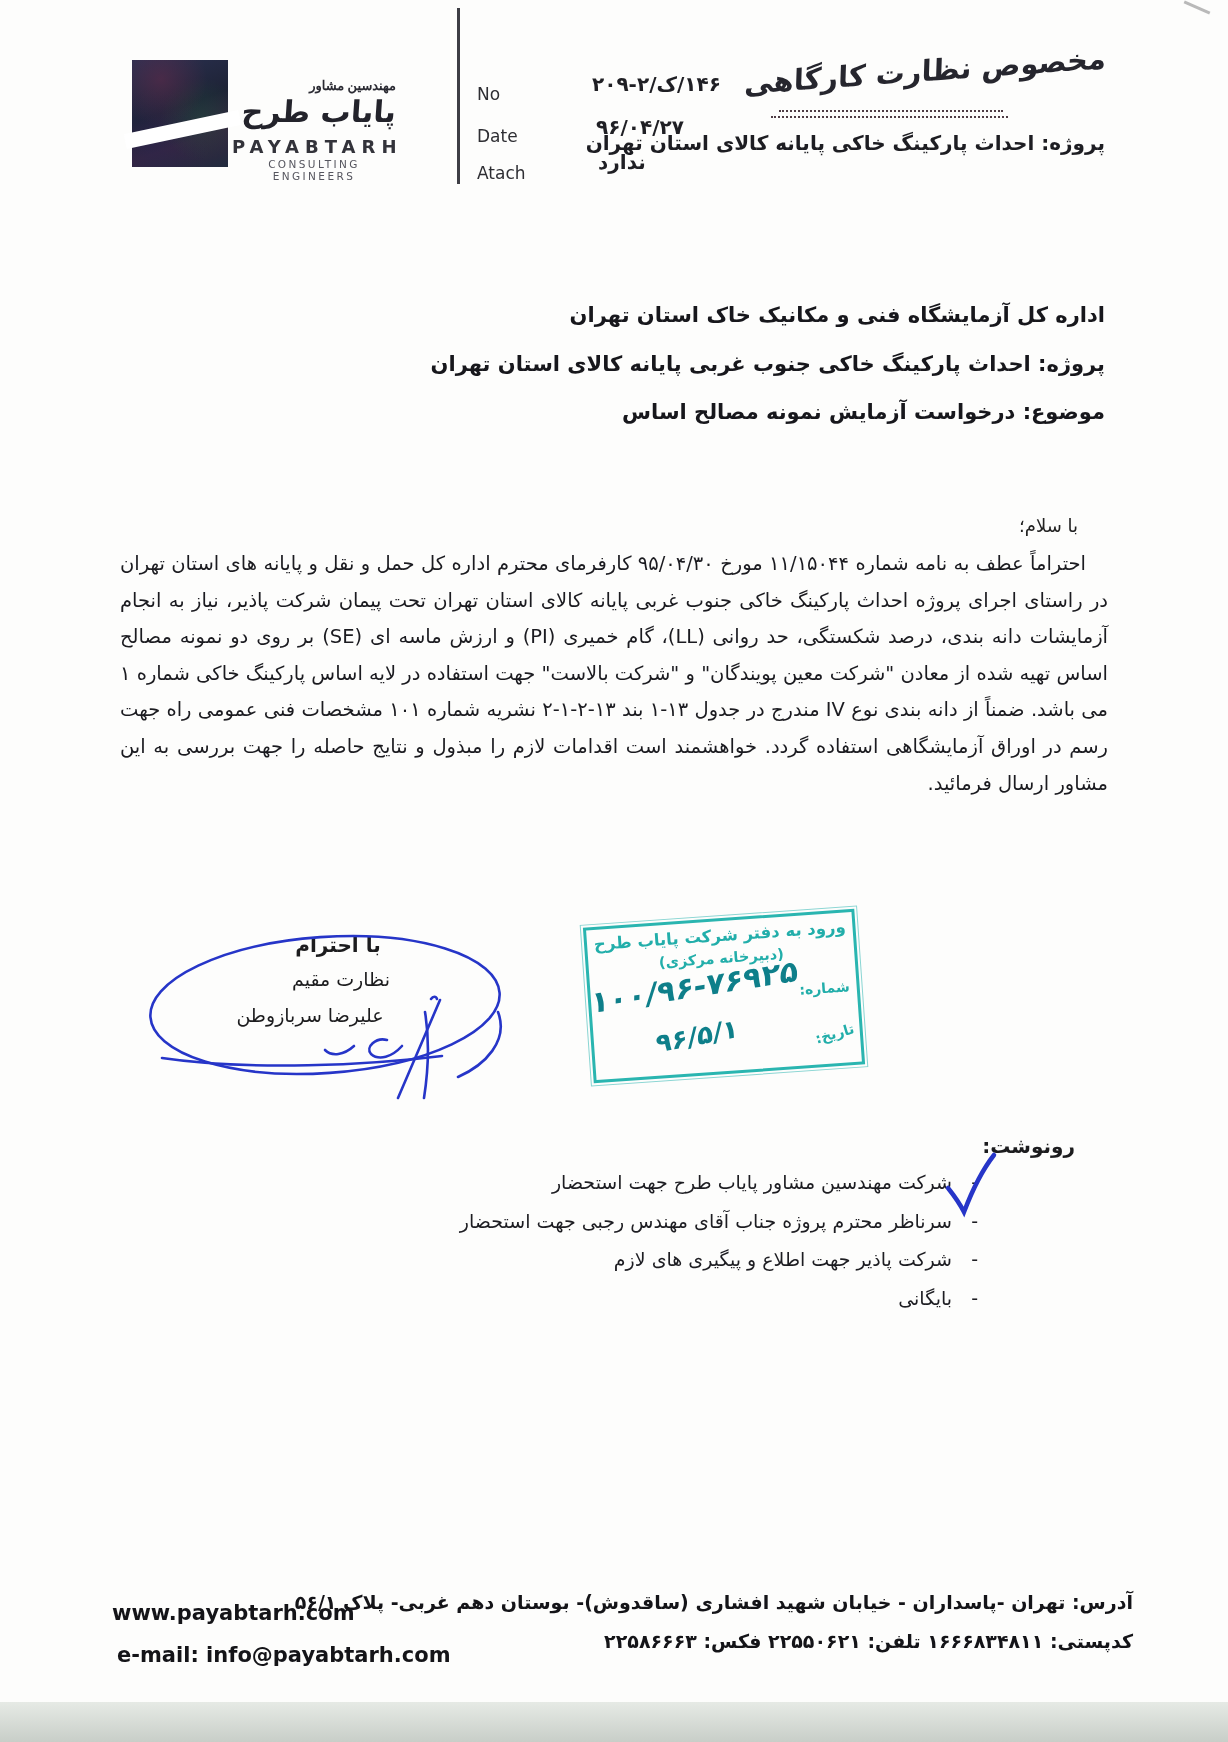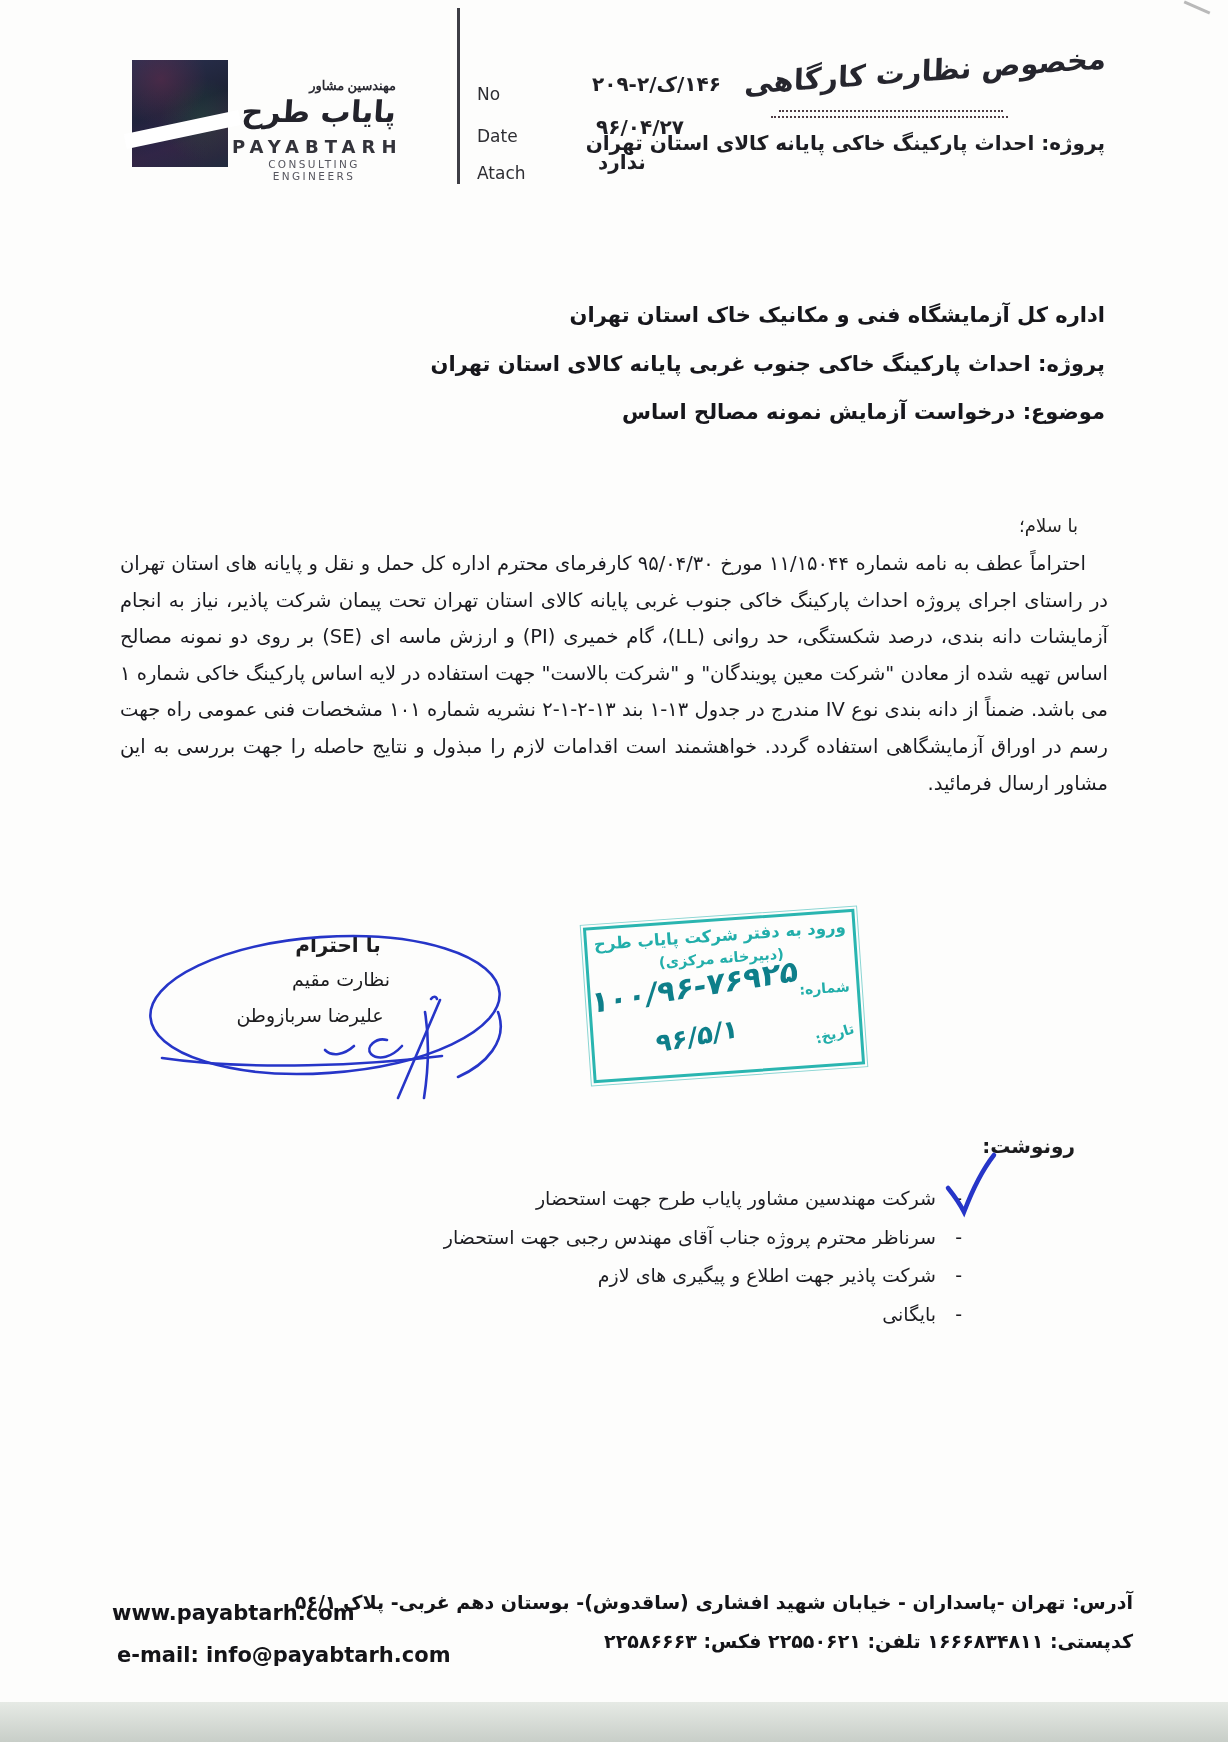--- a/index.html
+++ b/index.html
@@ -70,21 +70,21 @@
   #stamp-line2{position:absolute;top:29px;left:0;right:0;text-align:center;font-size:14.5px;font-weight:700;}
   #stamp-number-label{position:absolute;right:7px;top:66px;font-size:14px;font-weight:700;}
   #stamp-number-value{position:absolute;right:58px;top:46px;font-size:30px;font-weight:700;color:#0e7f8a;
     transform:skewX(-10deg) rotate(-5deg);}
   #stamp-date-label{position:absolute;right:5px;top:112px;font-size:14px;font-weight:700;transform:rotate(-12deg);}
   #stamp-date-value{position:absolute;left:62px;top:98px;font-size:26px;font-weight:700;color:#0e7f8a;
     transform:skewX(-8deg) rotate(-7deg);}
 
   
   #cc-heading{right:153px;top:1134px;font-size:20px;font-weight:700;}
-  #cc-list{right:276px;top:1170px;direction:rtl;text-align:right;font-size:19px;color:#1d1d22;list-style:none;margin:16px;padding:0;}
+  #cc-list{right:276px;top:1170px;direction:rtl;text-align:right;font-size:19px;color:#1d1d22;list-style:none;margin:0;padding:0;}
   #cc-list li{position:relative;margin-bottom:13.5px;line-height:25px;}
   #cc-list li::before{content:"-";position:absolute;right:-26px;top:0;}
   #cc-check-svg{left:938px;top:1148px;}
 
   
   #footer-website{left:112px;top:1601px;font-size:21px;font-weight:700;color:#141418;}
   #footer-email{left:117px;top:1643px;font-size:21px;font-weight:700;color:#141418;}
   #footer-address{right:95px;top:1591px;font-size:19px;font-weight:700;direction:rtl;color:#141418;}
   #footer-contact{right:95px;top:1630px;font-size:19px;font-weight:700;direction:rtl;color:#141418;}
 

